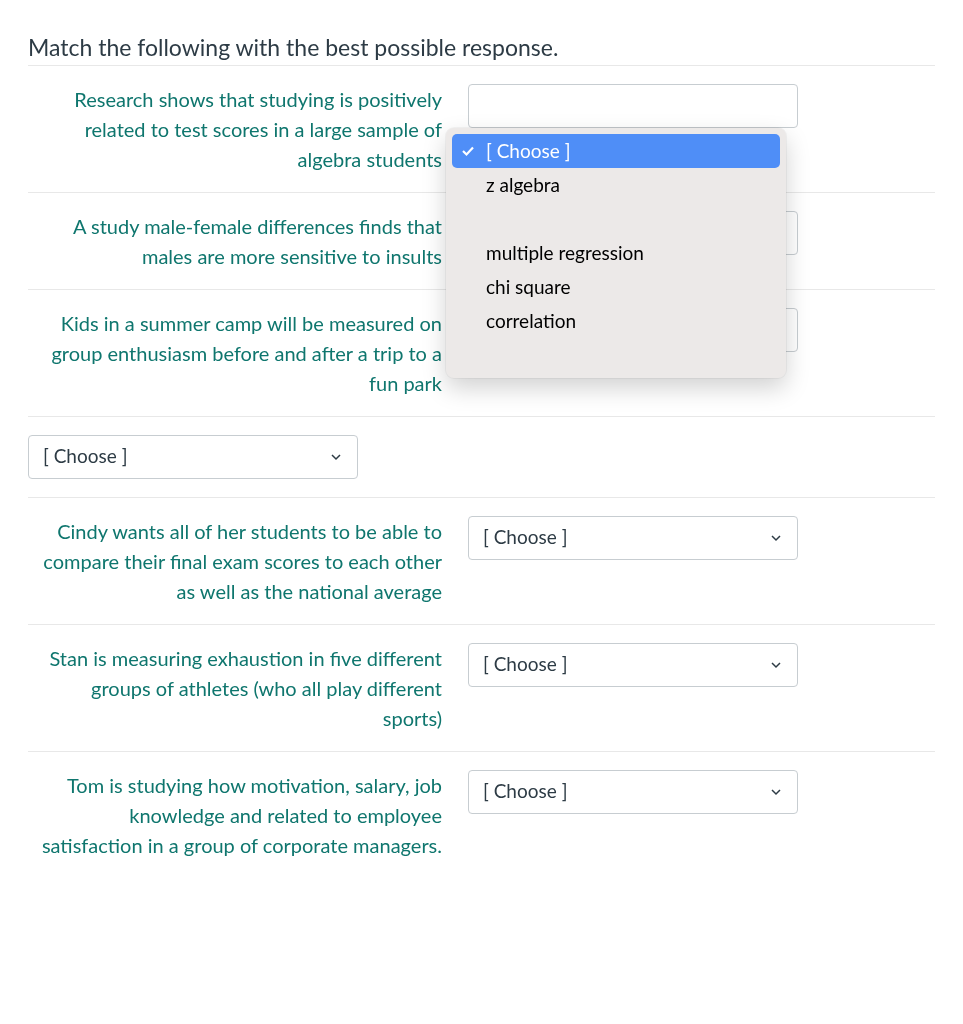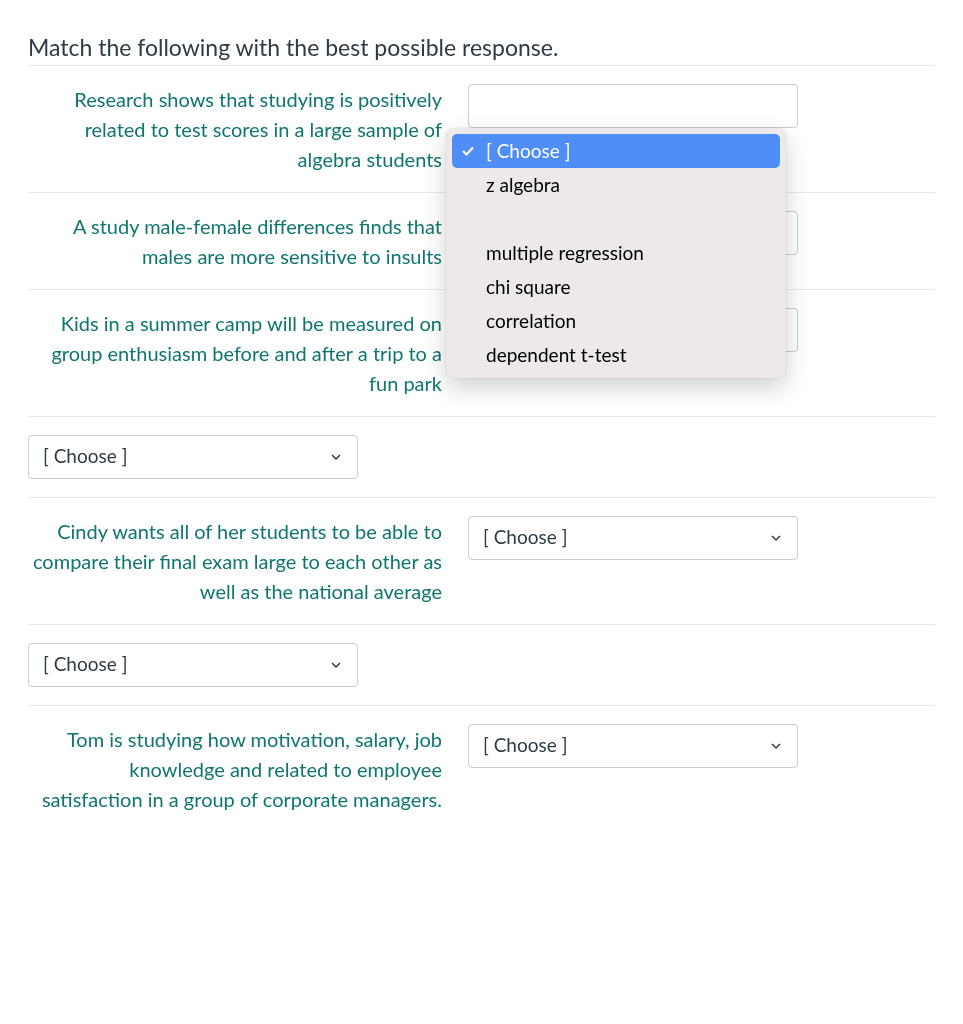--- a/index.html
+++ b/index.html
@@ -139,34 +139,35 @@
         <span class="chevron">
           <svg viewBox="0 0 12 12">
               <polyline points="2,4 6,8 10,4"></polyline>
             </svg>
         </span>
       </div>
     </div>
   </div>
 
   <div class="match-row">
-    <div class="prompt-col">Cindy wants all of her students to be able to compare their final exam large to each other as well as the national average</div>
-    <div class="select-col">
-      <div class="closed-select">
-        <span>[ Choose ]</span>
-        <span class="chevron">
-          <svg viewBox="0 0 12 12">
-              <polyline points="2,4 6,8 10,4"></polyline>
-            </svg>
-        </span>
-      </div>
-    </div>
-  </div>
-
-  <div class="match-row">
+    <div class="prompt-col">Cindy wants all of her students to be able to compare their final exam scores to each other as well as the national average</div>
+    <div class="select-col">
+      <div class="closed-select">
+        <span>[ Choose ]</span>
+        <span class="chevron">
+          <svg viewBox="0 0 12 12">
+              <polyline points="2,4 6,8 10,4"></polyline>
+            </svg>
+        </span>
+      </div>
+    </div>
+  </div>
+
+  <div class="match-row">
+    <div class="prompt-col">Stan is measuring exhaustion in five different groups of athletes (who all play different sports)</div>
     <div class="select-col">
       <div class="closed-select">
         <span>[ Choose ]</span>
         <span class="chevron">
           <svg viewBox="0 0 12 12">
               <polyline points="2,4 6,8 10,4"></polyline>
             </svg>
         </span>
       </div>
     </div>
@@ -233,17 +234,16 @@
           </svg>
       </span>
       <span class="opt-label">correlation</span>
     </div>
     <div class="dropdown-option">
       <span class="check-slot">
         <svg viewBox="0 0 14 14">
             <polyline points="2,7 5.5,10.5 12,3.5"></polyline>
           </svg>
       </span>
-      <span class="opt-label">dependent t-test</span>
     </div>
   </div>
 
 </div>
 
 </body></html>

